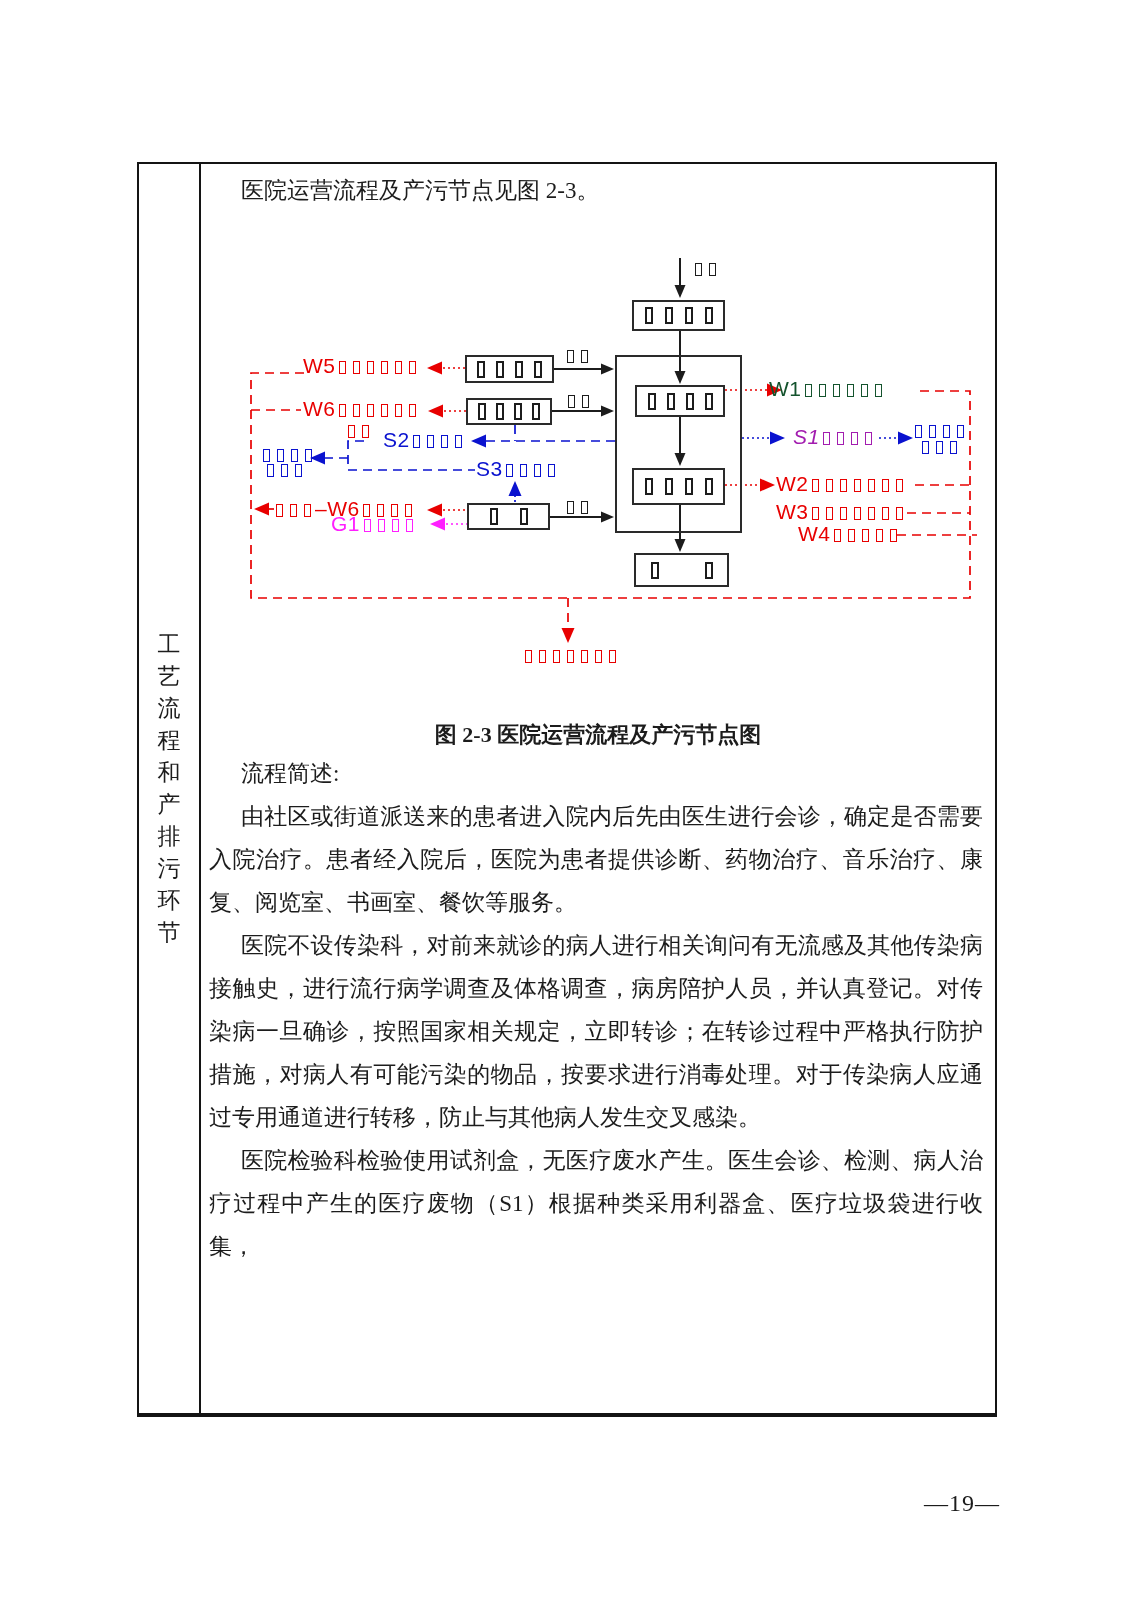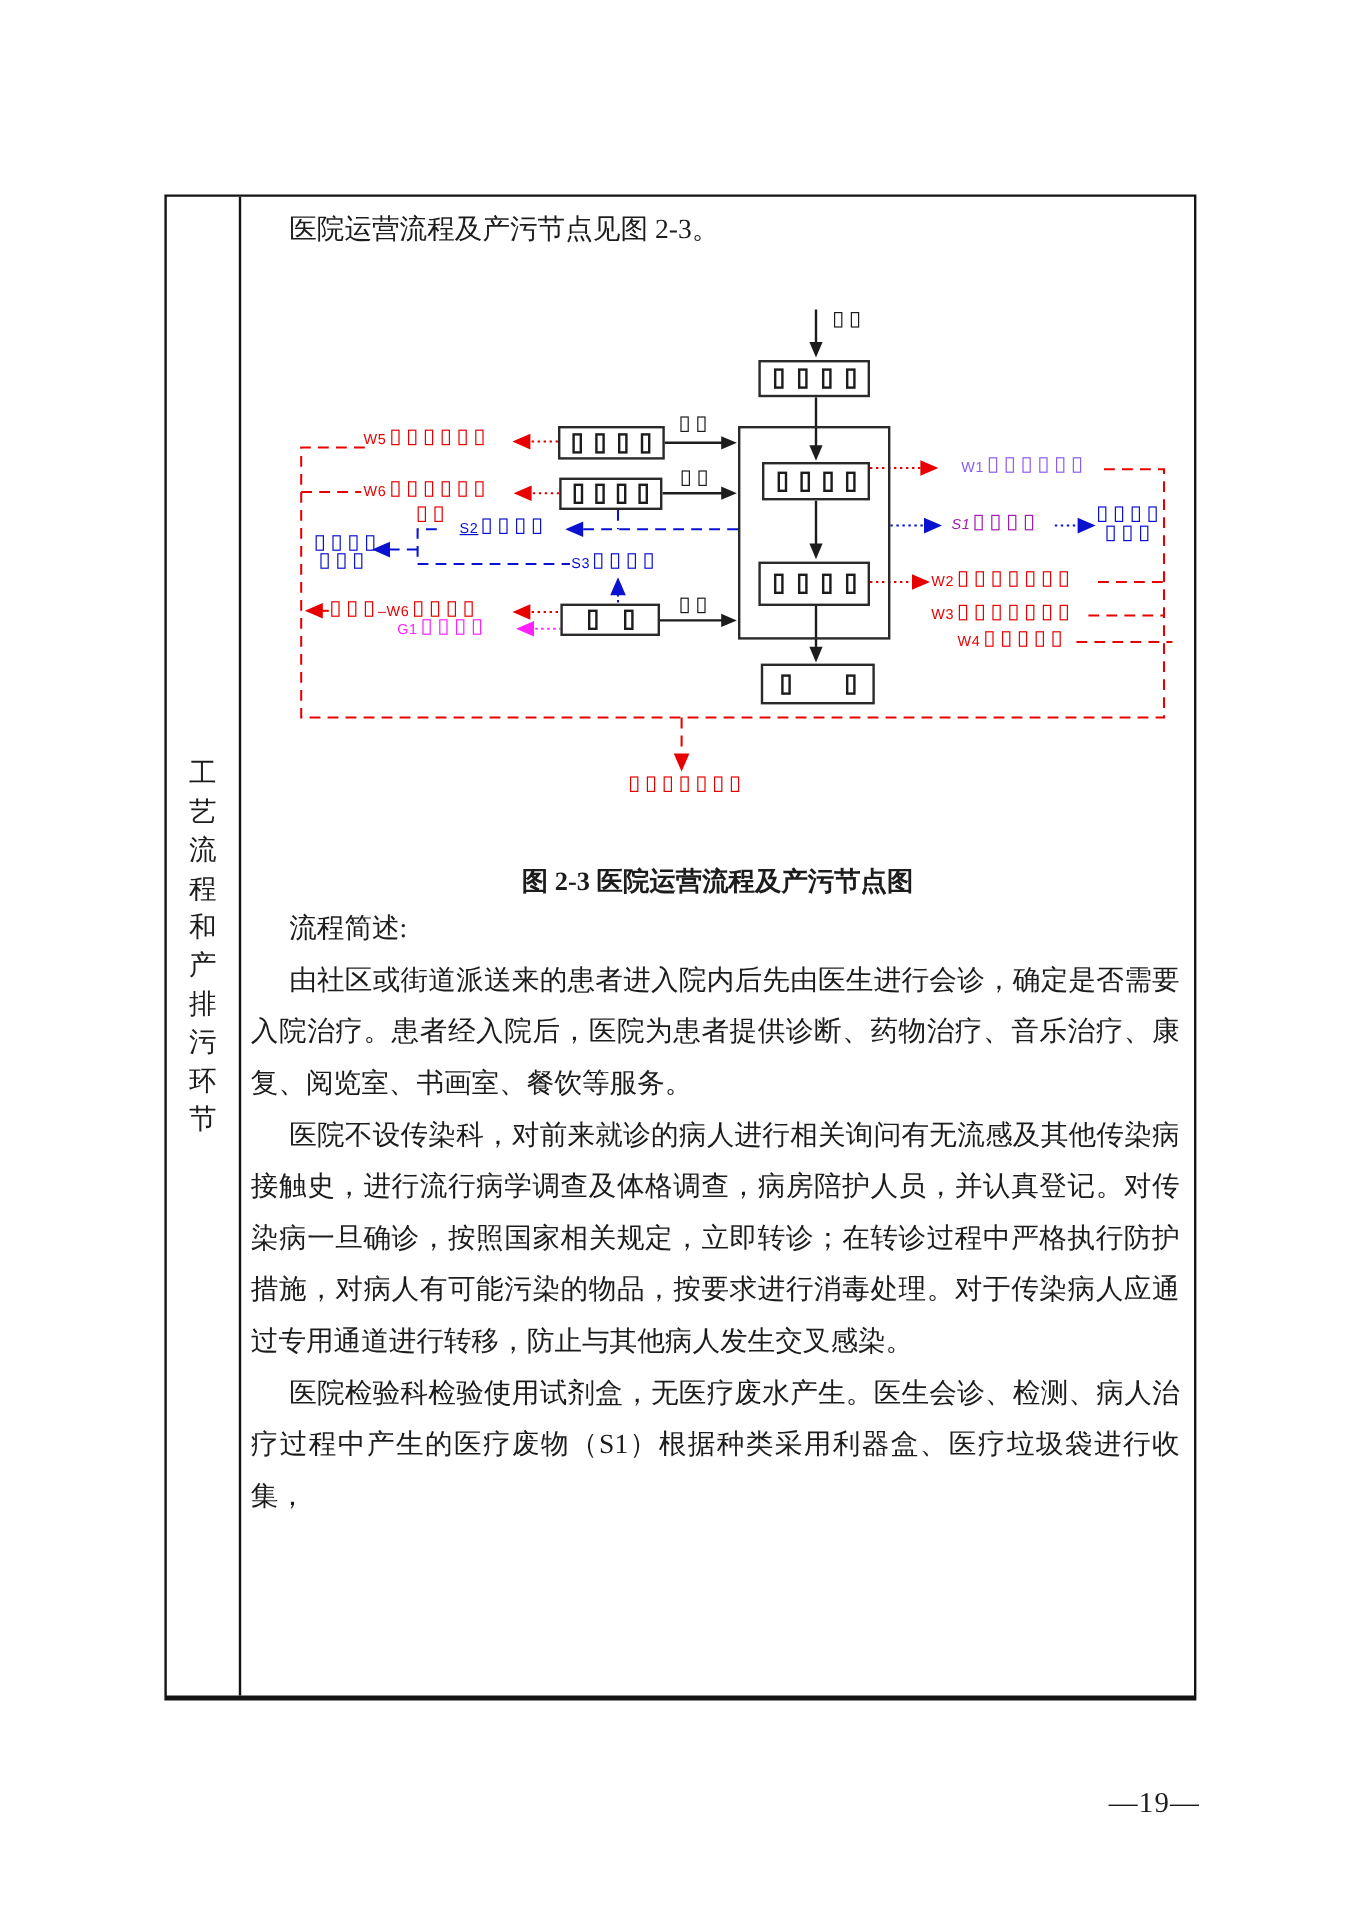--- a/index.html
+++ b/index.html
@@ -27,21 +27,21 @@
     display:flex;align-items:center;justify-content:center;box-sizing:border-box;
   }
   .dbox.container-box{background:transparent;}
   .tofu{
     display:inline-block;width:7px;height:13px;border:1.5px solid currentColor;
     margin:0 3.5px;vertical-align:-1px;box-sizing:border-box;background:transparent;
   }
   .dbox .tofu{width:8px;height:17px;border-width:2px;margin:0;}
   .dlbl{
     position:absolute;font-family:"Liberation Sans","DejaVu Sans",sans-serif;
-    font-size:12px;line-height:16px;white-space:nowrap;letter-spacing:.5px;
+    font-size:21px;line-height:16px;white-space:nowrap;letter-spacing:.5px;
   }
   .caption{
     position:absolute;left:0;right:0;top:556px;text-align:center;
     font-weight:bold;font-size:22px;
   }
   .body-text{position:absolute;left:8px;right:12px;top:588px;}
   .body-text p{
     margin:0;font-size:23px;line-height:43px;text-indent:32px;
     text-align:justify;word-break:break-all;
   }
@@ -162,25 +162,25 @@
         <div class="dlbl" style="left: 490px; top: 20px; color: rgb(28, 28, 28);"><span class="tofu"></span><span class="tofu"></span></div>
         <div class="dlbl" style="left: 362px; top: 107px; color: rgb(28, 28, 28);"><span class="tofu"></span><span class="tofu"></span></div>
         <div class="dlbl" style="left: 363px; top: 152px; color: rgb(28, 28, 28);"><span class="tofu"></span><span class="tofu"></span></div>
         <div class="dlbl" style="left: 362px; top: 258px; color: rgb(28, 28, 28);"><span class="tofu"></span><span class="tofu"></span></div>
         <div class="dlbl" style="left: 102px; top: 118px; color: rgb(232, 0, 0);"><span>W5</span><span class="tofu"></span><span class="tofu"></span><span class="tofu"></span><span class="tofu"></span><span class="tofu"></span><span class="tofu"></span></div>
         <div class="dlbl" style="left: 102px; top: 161px; color: rgb(232, 0, 0);"><span>W6</span><span class="tofu"></span><span class="tofu"></span><span class="tofu"></span><span class="tofu"></span><span class="tofu"></span><span class="tofu"></span></div>
         <div class="dlbl" style="left: 143px; top: 182px; color: rgb(232, 0, 0);"><span class="tofu"></span><span class="tofu"></span></div>
         <div class="dlbl" style="left: 71px; top: 261px; color: rgb(232, 0, 0);"><span class="tofu"></span><span class="tofu"></span><span class="tofu"></span></div>
         <div class="dlbl" style="left: 114px; top: 261px; color: rgb(232, 0, 0);"><span>–W6</span><span class="tofu"></span><span class="tofu"></span><span class="tofu"></span><span class="tofu"></span></div>
         <div class="dlbl" style="left: 130px; top: 276px; color: rgb(255, 31, 255);"><span>G1</span><span class="tofu"></span><span class="tofu"></span><span class="tofu"></span><span class="tofu"></span></div>
-        <div class="dlbl" style="left: 182px; top: 192px; color: rgb(10, 18, 207); text-decoration: underline;"><span>S2</span><span class="tofu"></span><span class="tofu"></span><span class="tofu"></span><span class="tofu"></span></div>
+        <div class="dlbl" style="left: 182px; top: 192px; color: rgb(10, 18, 207);"><span>S2</span><span class="tofu"></span><span class="tofu"></span><span class="tofu"></span><span class="tofu"></span></div>
         <div class="dlbl" style="left: 58px; top: 206px; color: rgb(10, 18, 207);"><span class="tofu"></span><span class="tofu"></span><span class="tofu"></span><span class="tofu"></span></div>
         <div class="dlbl" style="left: 62px; top: 221px; color: rgb(10, 18, 207);"><span class="tofu"></span><span class="tofu"></span><span class="tofu"></span></div>
         <div class="dlbl" style="left: 275px; top: 221px; color: rgb(10, 18, 207);"><span>S3</span><span class="tofu"></span><span class="tofu"></span><span class="tofu"></span><span class="tofu"></span></div>
-        <div class="dlbl" style="left: 600px; top: 141px; color: #8b5cf6;"><span>W1</span><span class="tofu"></span><span class="tofu"></span><span class="tofu"></span><span class="tofu"></span><span class="tofu"></span><span class="tofu"></span></div>
+        <div class="dlbl" style="left: 568px; top: 141px; color: #14532d;"><span>W1</span><span class="tofu"></span><span class="tofu"></span><span class="tofu"></span><span class="tofu"></span><span class="tofu"></span><span class="tofu"></span></div>
         <div class="dlbl" style="left: 592px; top: 189px; color: #a21caf; font-style: italic;"><span>S1</span><span class="tofu"></span><span class="tofu"></span><span class="tofu"></span><span class="tofu"></span></div>
         <div class="dlbl" style="left: 710px; top: 182px; color: rgb(10, 18, 207);"><span class="tofu"></span><span class="tofu"></span><span class="tofu"></span><span class="tofu"></span></div>
         <div class="dlbl" style="left: 717px; top: 198px; color: rgb(10, 18, 207);"><span class="tofu"></span><span class="tofu"></span><span class="tofu"></span></div>
         <div class="dlbl" style="left: 575px; top: 236px; color: rgb(232, 0, 0);"><span>W2</span><span class="tofu"></span><span class="tofu"></span><span class="tofu"></span><span class="tofu"></span><span class="tofu"></span><span class="tofu"></span><span class="tofu"></span></div>
         <div class="dlbl" style="left: 575px; top: 264px; color: rgb(232, 0, 0);"><span>W3</span><span class="tofu"></span><span class="tofu"></span><span class="tofu"></span><span class="tofu"></span><span class="tofu"></span><span class="tofu"></span><span class="tofu"></span></div>
         <div class="dlbl" style="left: 597px; top: 286px; color: rgb(232, 0, 0);"><span>W4</span><span class="tofu"></span><span class="tofu"></span><span class="tofu"></span><span class="tofu"></span><span class="tofu"></span></div>
         <div class="dlbl" style="left: 320px; top: 407px; color: rgb(232, 0, 0);"><span class="tofu"></span><span class="tofu"></span><span class="tofu"></span><span class="tofu"></span><span class="tofu"></span><span class="tofu"></span><span class="tofu"></span></div>
       </div>
     <div class="caption">图 2-3 医院运营流程及产污节点图</div>
     <div class="body-text">

